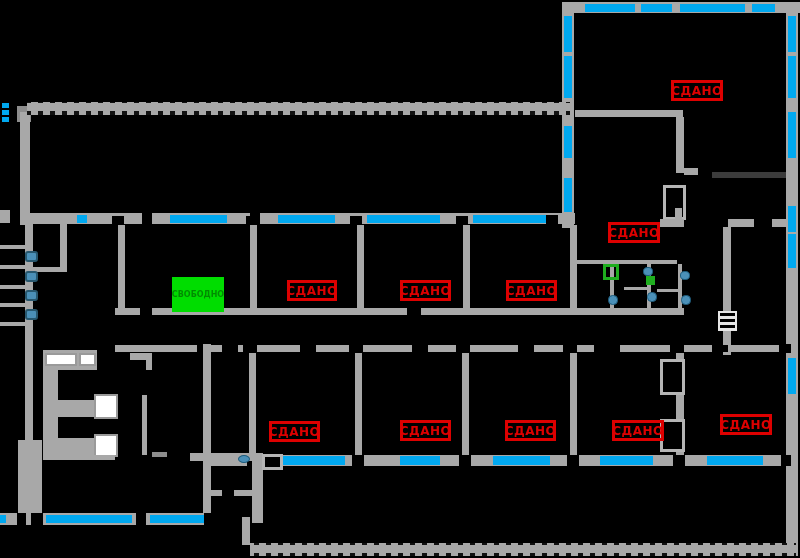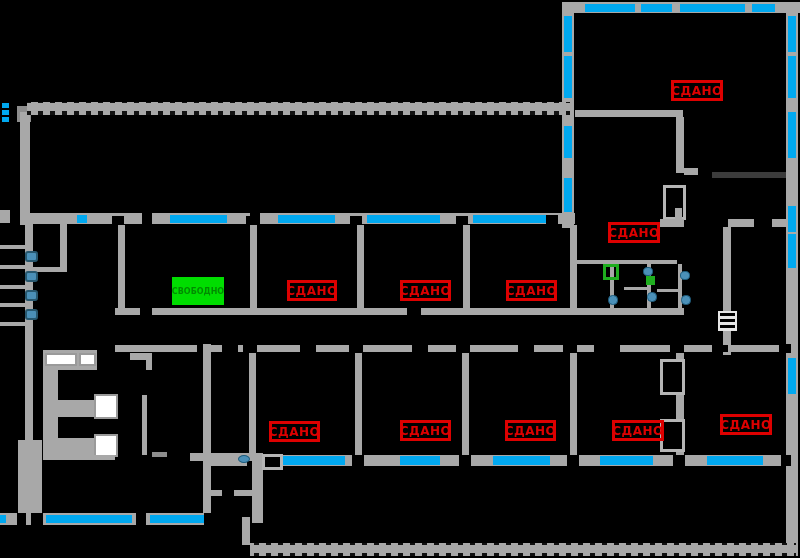--- a/index.html
+++ b/index.html
@@ -205,21 +205,21 @@
       <rect class="w" x="207" y="490" width="46" height="6"></rect>
       <rect class="blk" x="222" y="490" width="12" height="6"></rect>
       <rect class="box" x="263" y="455" width="18" height="13"></rect>
       <rect class="w" x="242" y="517" width="8" height="28"></rect>
     </g>
   </svg>
 
   <div id="overlay">
       <div class="stamp leased" style="left: 659px; top: 80px; width: 52px; height: 21px;">СДАНО</div>
       <div class="stamp leased" style="left: 596px; top: 222px; width: 52px; height: 21px;">СДАНО</div>
-      <div class="stamp available" style="left: 160px; top: 277px; width: 52px; height: 28px;">СВОБОДНО</div>
+      <div class="stamp available" style="left: 160px; top: 277px; width: 52px; height: 35px;">СВОБОДНО</div>
       <div class="stamp leased" style="left: 275px; top: 280px; width: 50px; height: 21px;">СДАНО</div>
       <div class="stamp leased" style="left: 388px; top: 280px; width: 51px; height: 21px;">СДАНО</div>
       <div class="stamp leased" style="left: 494px; top: 280px; width: 51px; height: 21px;">СДАНО</div>
       <div class="stamp leased" style="left: 257px; top: 421px; width: 51px; height: 21px;">СДАНО</div>
       <div class="stamp leased" style="left: 388px; top: 420px; width: 51px; height: 21px;">СДАНО</div>
       <div class="stamp leased" style="left: 493px; top: 420px; width: 51px; height: 21px;">СДАНО</div>
       <div class="stamp leased" style="left: 600px; top: 420px; width: 52px; height: 21px;">СДАНО</div>
       <div class="stamp leased" style="left: 708px; top: 414px; width: 52px; height: 21px;">СДАНО</div>
       <div class="fixture toilet" style="left: 631px; top: 267px; width: 10px; height: 9px;"></div>
       <div class="fixture toilet" style="left: 668px; top: 271px; width: 10px; height: 9px;"></div>

